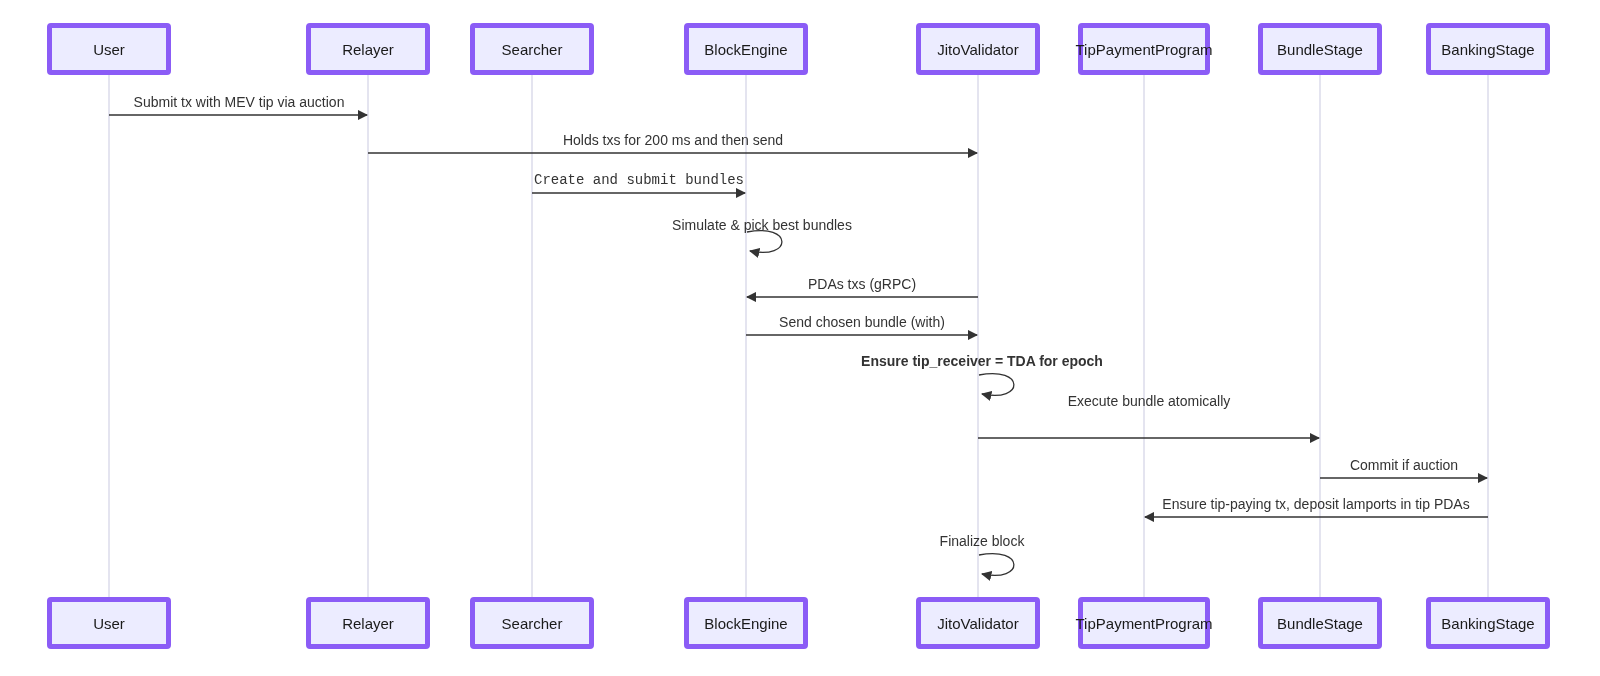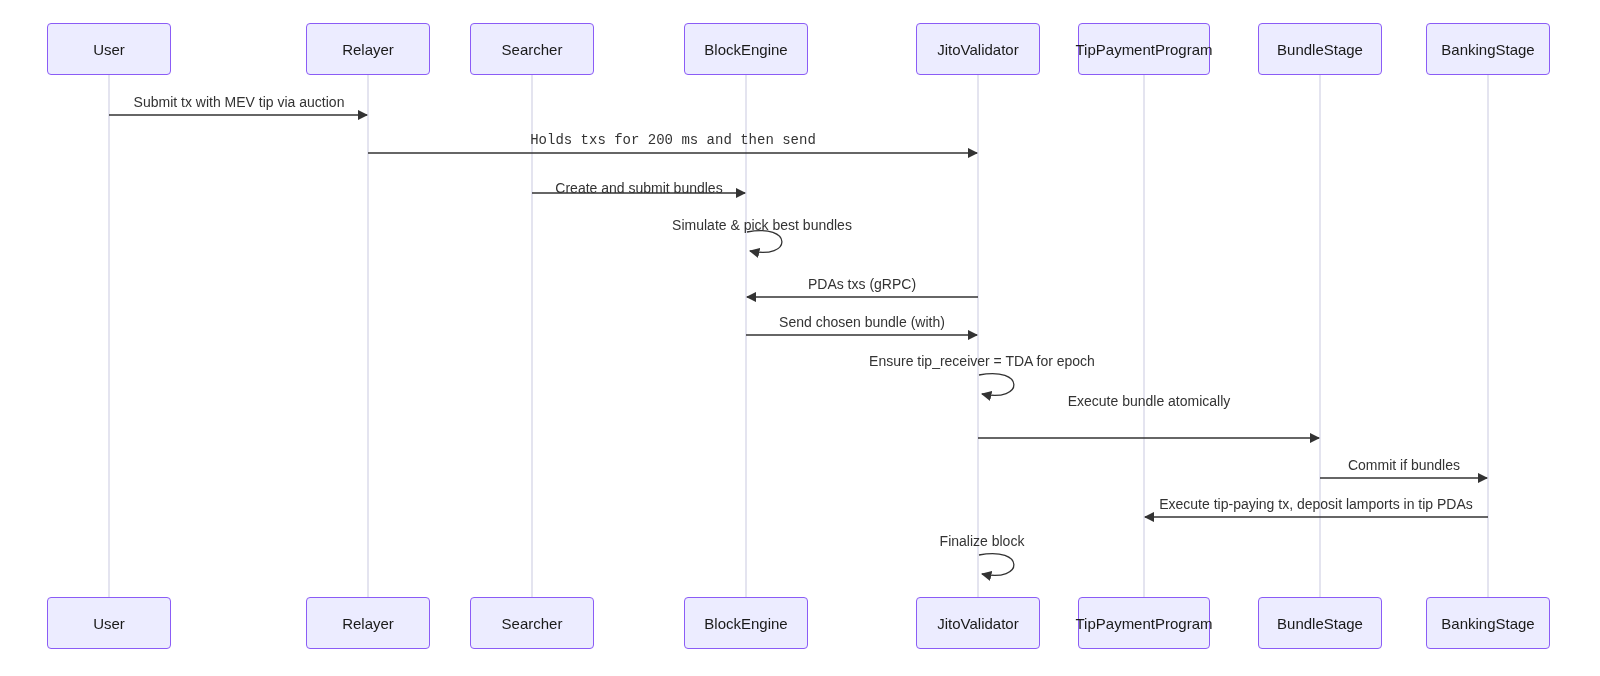--- a/index.html
+++ b/index.html
@@ -18,21 +18,21 @@
   .layer-svg {
     position: absolute;
     left: 0; top: 0;
     width: 1600px; height: 676px;
     pointer-events: none;
   }
   .actor {
     position: absolute;
     height: 52px;
     background: #ECECFF;
-    border: 1px solid #8b5cf6;
+    border: 5px solid #8b5cf6;
     border-radius: 4px;
     box-sizing: border-box;
     display: flex;
     align-items: center;
     justify-content: center;
     color: #1a1a1a;
     font-size: 15px;
   }
   .msg {
     position: absolute;
@@ -124,24 +124,24 @@
       <span>TipPaymentProgram</span>
     </div>
   <div class="actor" style="left:1258px; top:597px; width:124px;">
       <span>BundleStage</span>
     </div>
   <div class="actor" style="left:1426px; top:597px; width:124px;">
       <span>BankingStage</span>
     </div>
 
   <div class="msg" style="left:239px;  top:94px;">Submit tx with MEV tip via auction</div>
-  <div class="msg" style="left:673px;  top:132px;font-family:Liberation Mono, monospace;">Holds txs for 200 ms and then send</div>
-  <div class="msg" style="left:639px;  top:180px;">Create and submit bundles</div>
+  <div class="msg" style="left:673px;  top:132px;">Holds txs for 200 ms and then send</div>
+  <div class="msg" style="left:639px;  top:172px;font-family:Liberation Mono, monospace;">Create and submit bundles</div>
   <div class="msg" style="left:762px;  top:210px;margin-top:7px;">Simulate &amp; pick best bundles</div>
   <div class="msg" style="left:862px;  top:276px;">PDAs txs (gRPC)</div>
   <div class="msg" style="left:862px;  top:314px;">Send chosen bundle (with)</div>
-  <div class="msg" style="left:982px;  top:353px;">Ensure tip_receiver = TDA for epoch</div>
+  <div class="msg" style="left:982px;  top:353px;font-weight:bold;">Ensure tip_receiver = TDA for epoch</div>
   <div class="msg" style="left:1149px; top:393px;">Execute bundle atomically</div>
-  <div class="msg" style="left:1404px; top:457px;">Commit if bundles</div>
-  <div class="msg" style="left:1316px; top:496px;">Execute tip-paying tx, deposit lamports in tip PDAs</div>
+  <div class="msg" style="left:1404px; top:457px;">Commit if auction</div>
+  <div class="msg" style="left:1316px; top:496px;">Ensure tip-paying tx, deposit lamports in tip PDAs</div>
   <div class="msg" style="left:982px;  top:533px;text-align:right;">Finalize block</div>
 
 </div>
 
 </body></html>

